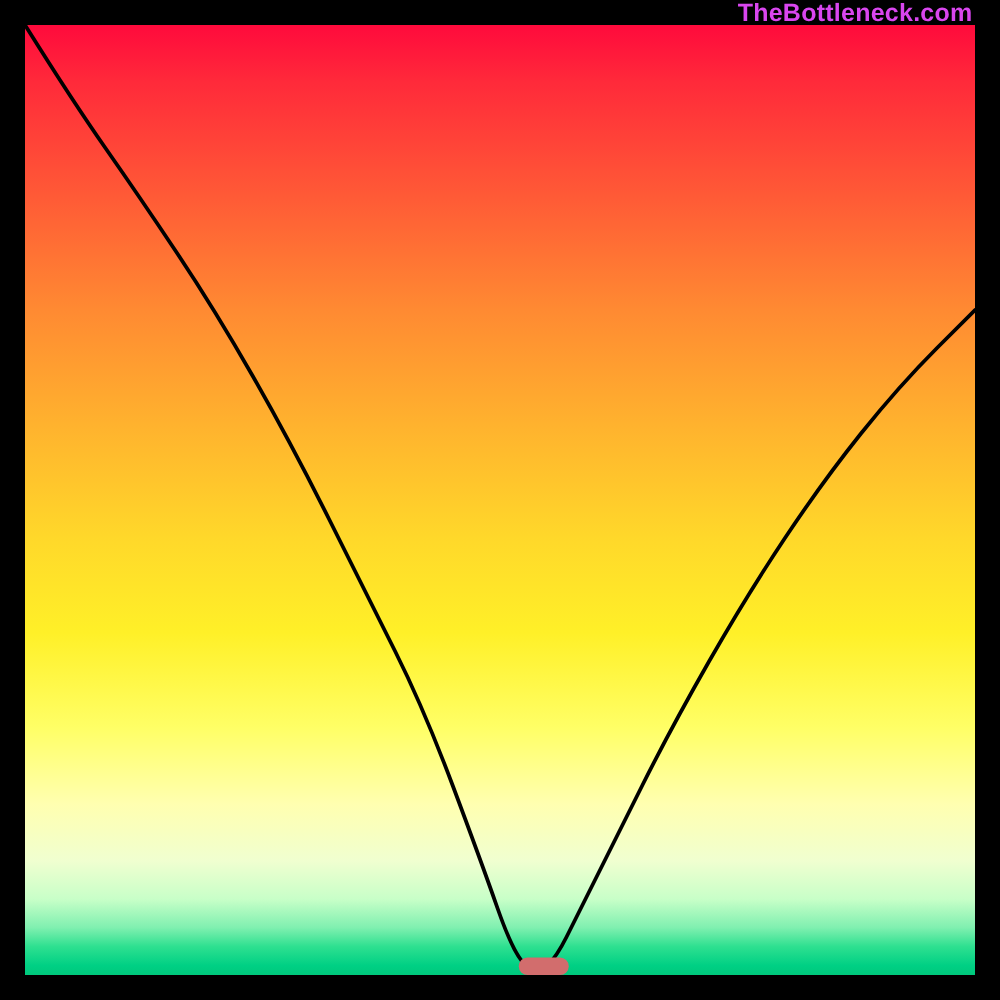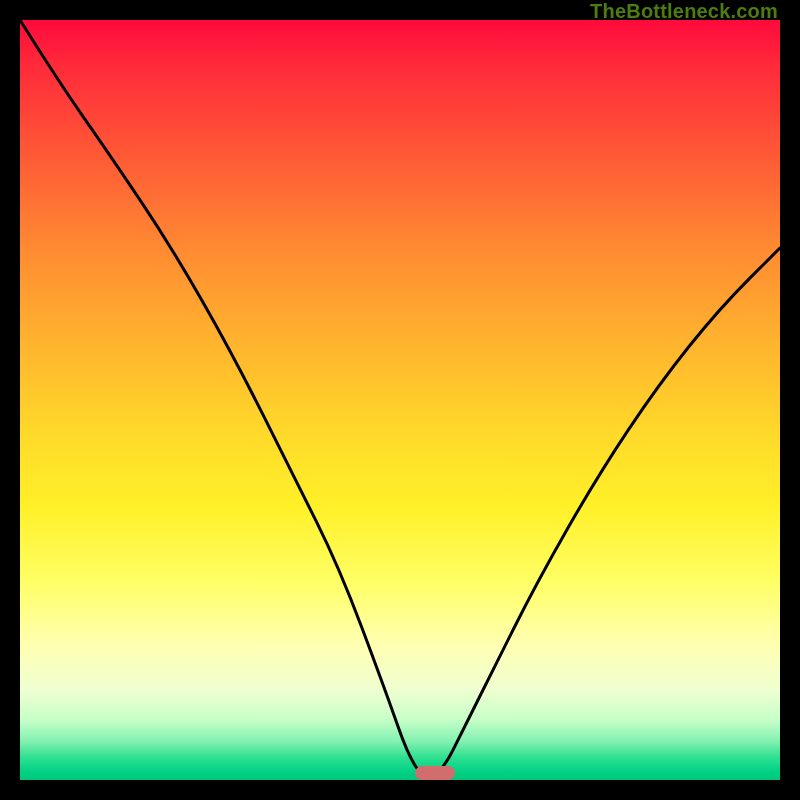--- a/index.html
+++ b/index.html
@@ -56,21 +56,21 @@
     height: 14px;
     border-radius: 7px;
   }
   .watermark {
     position: absolute;
     top: 0px;
     right: 22px;
     font-family: Arial, Helvetica, sans-serif;
     font-size: 20px;
     font-weight: bold;
-    color: #4d7c0f;
+    color: #d946ef;
     letter-spacing: 0.2px;
   }
 </style>
 </head>
 <body>
 
 <div class="frame">
 
   <div class="plot-area">
     <div class="gradient-bg"></div>

